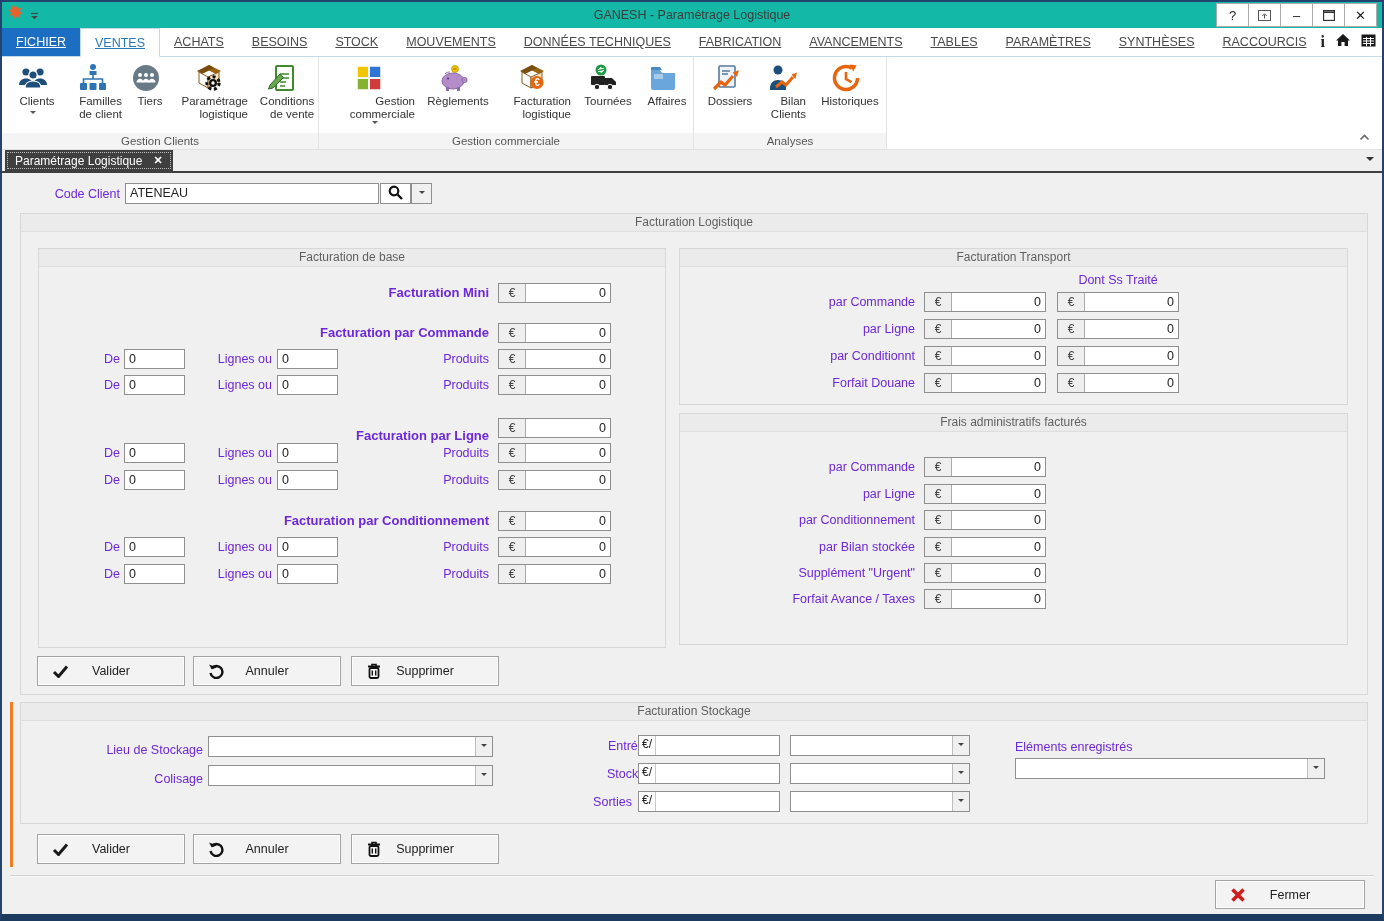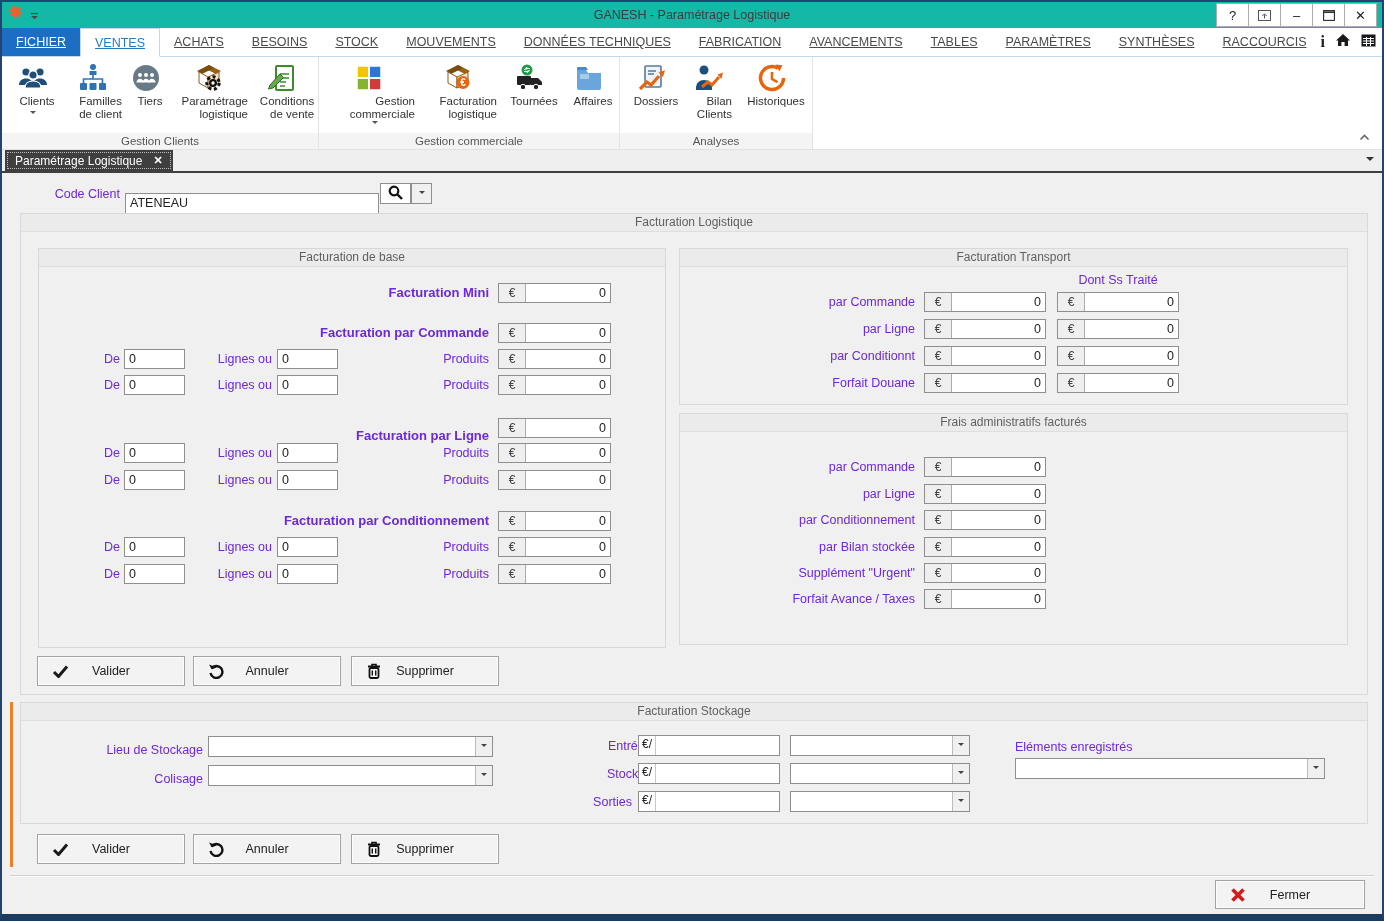--- a/index.html
+++ b/index.html
@@ -221,20 +221,35 @@
                 <rect x="17" y="4" width="11" height="11" fill="#2e75d6"></rect>
                 <rect x="4" y="17" width="11" height="11" fill="#84b332"></rect>
                 <rect x="17" y="17" width="11" height="11" fill="#cf3a3a"></rect>
               </svg>
           </div>
           <div class="rlabel" style="display:flex;align-items:center;flex-wrap:wrap;justify-content:center">
             <span>Gestion commerciale</span>
             <span class="caret" style="margin:0 0 1px 3px"></span>
           </div>
         </div>
+        <div class="ritem" style="width:74px">
+          <div class="ricon">
+            <svg width="32" height="32" viewBox="0 0 32 32">
+                <circle cx="17" cy="7" r="3.4" fill="#f2c500" stroke="#caa200"></circle>
+                <path d="M15.5 7h3" stroke="#8a7000"></path>
+                <ellipse cx="15" cy="19" rx="11" ry="8" fill="#b38cc9" stroke="#8d6aa8"></ellipse>
+                <rect x="8" y="25" width="3" height="4" fill="#8d6aa8"></rect>
+                <rect x="19" y="25" width="3" height="4" fill="#8d6aa8"></rect>
+                <circle cx="26.5" cy="18" r="2.6" fill="#b38cc9" stroke="#8d6aa8"></circle>
+                <circle cx="10" cy="16.5" r="1" fill="#4a3460"></circle>
+                <path d="M7 12c1.5-1.5 3-2 5-2" stroke="#8d6aa8" fill="none"></path>
+              </svg>
+          </div>
+          <div class="rlabel"><span>Règlements</span></div>
+        </div>
         <div class="ritem" style="width:82px">
           <div class="ricon">
             <svg width="32" height="32" viewBox="0 0 32 32">
                 <path d="M16 3l12 6-5 3-12-6z" fill="#9a6210"></path>
                 <path d="M16 3L4 9l5 3 12-6z" fill="#7a4d0e"></path>
                 <path d="M6 10v11l9 5V15z" fill="#fff" stroke="#8a5a1e"></path>
                 <path d="M26 10v11l-11 5V15z" fill="#f3e3c3" stroke="#8a5a1e"></path>
                 <circle cx="21" cy="20.5" r="6.5" fill="#e8650f"></circle>
                 <text x="21" y="24" font-size="10" font-family="Liberation Sans, sans-serif" font-weight="bold" fill="#fff" text-anchor="middle">€</text>
               </svg>
@@ -317,21 +332,21 @@
     <div class="doctab">
       <span>Paramétrage Logistique</span>
       <span class="tclose">✕</span>
     </div>
     <span class="strip-caret"></span>
   </div>
 
   <div class="content">
 
     <span class="lab r" style="left:40px;width:78px;top:14px">Code Client</span>
-    <div class="tinput" style="left:123px;top:20px;width:254px;height:21px">ATENEAU</div>
+    <div class="tinput" style="left:123px;top:10px;width:254px;height:21px">ATENEAU</div>
     <div class="sbtn" style="left:378px;top:10px;width:31px;height:21px">
       <span>
         <svg width="15" height="15" viewBox="0 0 15 15">
             <circle cx="6" cy="6" r="4.3" fill="none" stroke="#111" stroke-width="2.2"></circle>
             <path d="M9.5 9.5L14 14" stroke="#111" stroke-width="2.4"></path>
           </svg>
       </span>
     </div>
     <div class="sbtn" style="left:409px;top:10px;width:21px;height:21px;background:#f0f0f0">
       <span class="tri" style="margin-top:0"></span>

